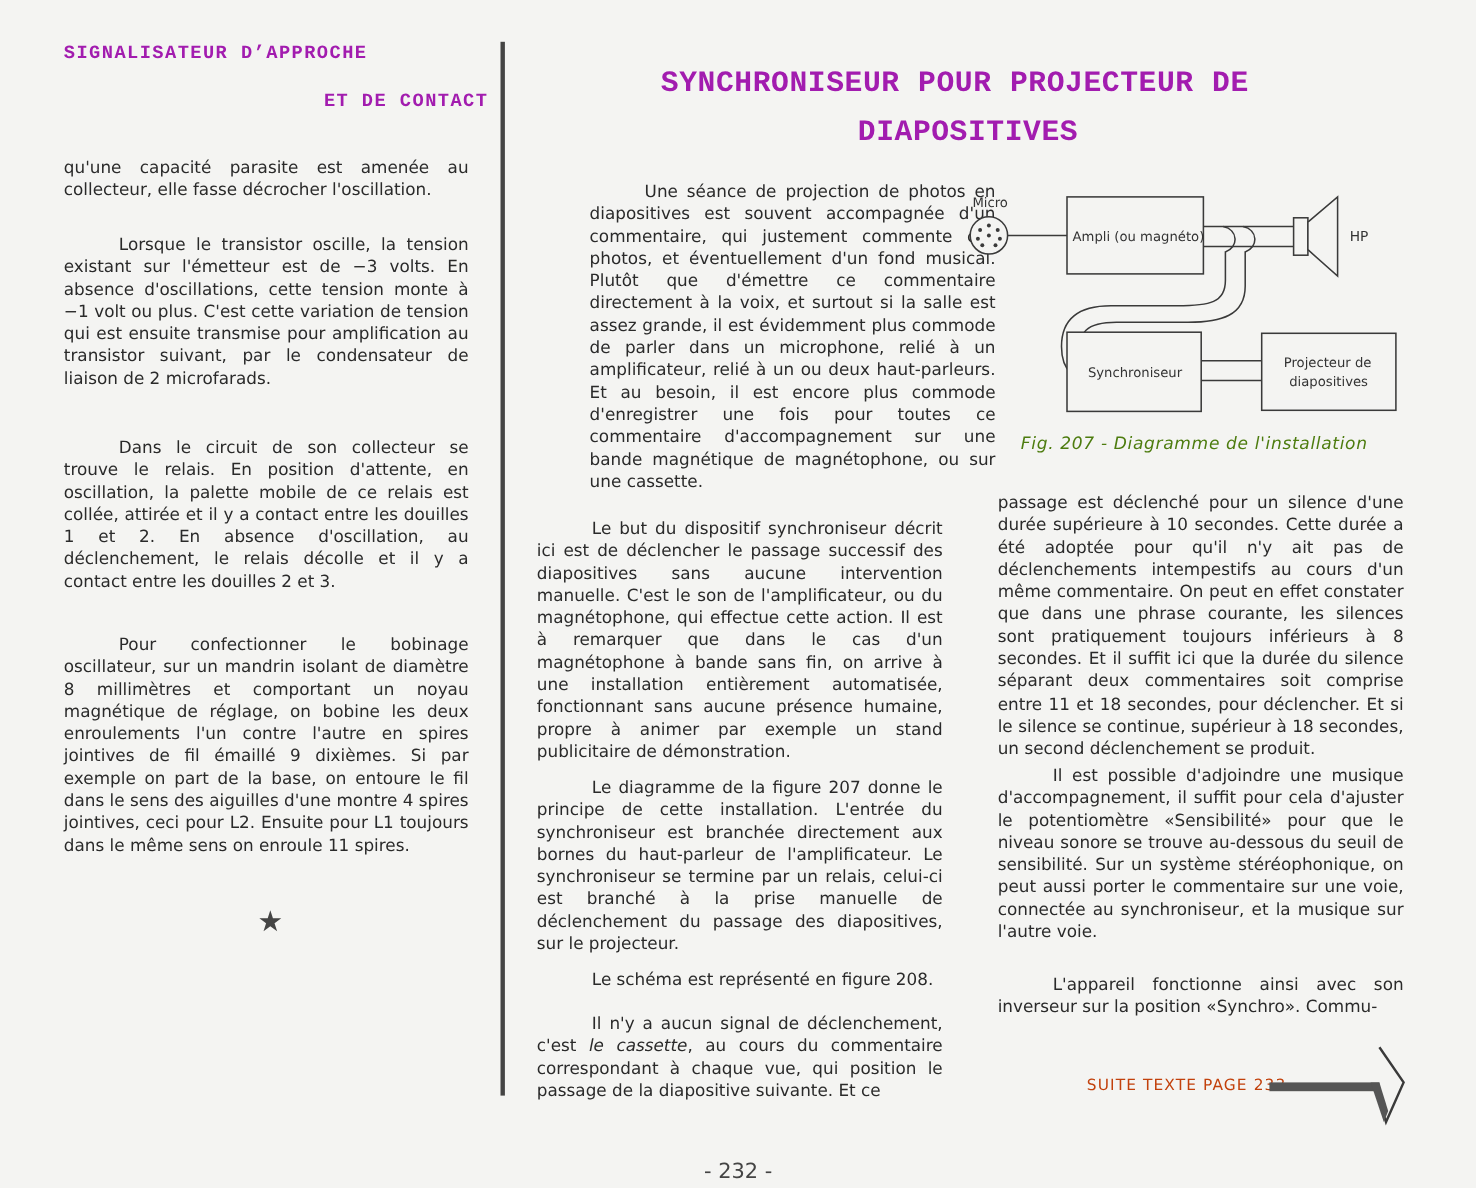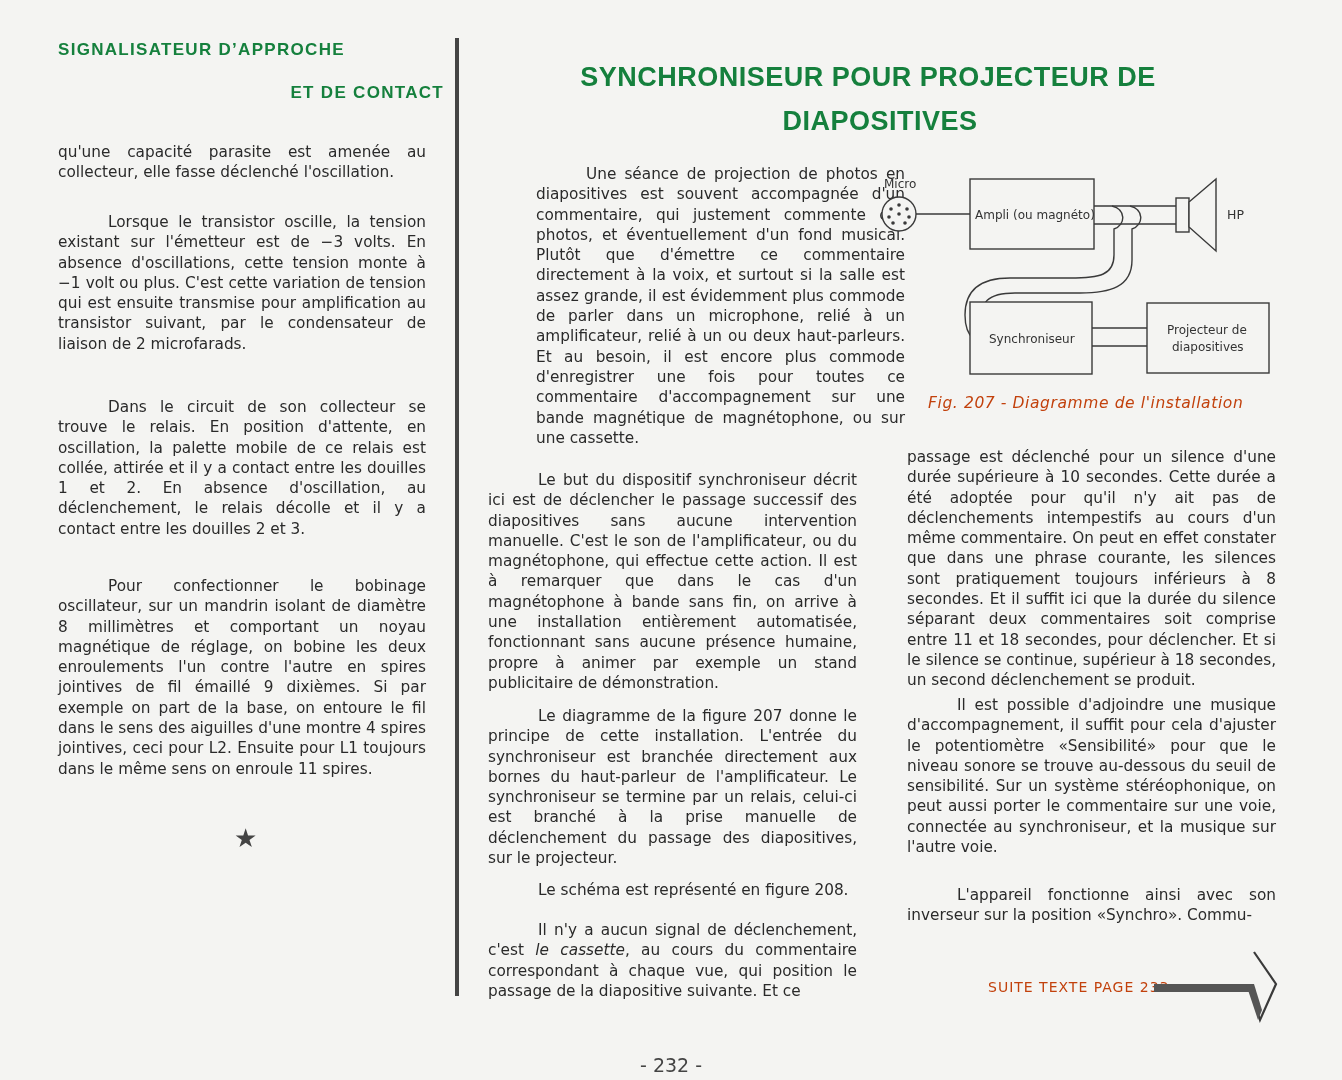--- a/index.html
+++ b/index.html
@@ -4,49 +4,49 @@
 <style>
   html, body { margin: 0; padding: 0; }
   body {
     width: 1342px; height: 1080px; position: relative; overflow: hidden;
     background: #f4f4f2;
     color: #2e2e2e;
     font-family: "DejaVu Sans", sans-serif;
   }
   .abs { position: absolute; }
   .heading {
-    font-family: Liberation Sans, sans-serif; font-weight: bold;
-    color: #15803d; letter-spacing: 1px;
+    font-family: Liberation Mono, monospace; font-weight: bold;
+    color: #a21caf; letter-spacing: 1px;
   }
   .h-left1 { left: 58px; top: 40px; width: 388px; font-size: 17px; text-align: left; letter-spacing: 1.3px; }
   .h-left2 { left: 58px; top: 83px; width: 386px; font-size: 17px; text-align: right; letter-spacing: 1.3px; }
   .h-main1 { left: 488px; top: 62px; width: 760px; font-size: 27px; text-align: center; letter-spacing: 0.5px; }
   .h-main2 { left: 500px; top: 106px; width: 760px; font-size: 27px; text-align: center; letter-spacing: 0.5px; }
   .divider { left: 455px; top: 38px; width: 4px; height: 958px; background: #444; }
   .col { font-size: 15.3px; line-height: 20.3px; text-align: justify; color: #2a2a2a; }
   .col p { margin: 0; }
   .col p.indent { text-indent: 50px; }
   .col-left { left: 58px; width: 368px; }
   .col-mid { left: 488px; width: 369px; }
   .col-right { left: 907px; width: 369px; }
   .star { left: 234px; top: 823px; font-size: 26px; color: #444; }
-  .fig-caption { left: 928px; top: 394px; font-size: 15.5px; font-style: italic; color: #c2410c; letter-spacing: 0.6px; }
+  .fig-caption { left: 928px; top: 394px; font-size: 15.5px; font-style: italic; color: #4d7c0f; letter-spacing: 0.6px; }
   .diagram { left: 870px; top: 165px; width: 420px; height: 230px; }
   .diagram text { font-family: "DejaVu Sans", sans-serif; fill: #333; }
   .suite { left: 954px; top: 979px; font-size: 14px; letter-spacing: 1px; color: #c2410c; margin-left: 34px; }
   .page-num { left: 640px; top: 1054px; font-size: 19px; color: #444; }
 </style>
 </head>
 <body>
 
 <div class="abs heading h-left1">SIGNALISATEUR D’APPROCHE</div>
 <div class="abs heading h-left2">ET DE CONTACT</div>
 
 <div class="abs col col-left" style="top:142px;">
-  <p>qu'une capacité parasite est amenée au collecteur, elle fasse déclenché l'oscillation.</p>
+  <p>qu'une capacité parasite est amenée au collecteur, elle fasse décrocher l'oscillation.</p>
 </div>
 <div class="abs col col-left" style="top:212px;">
   <p class="indent">Lorsque le transistor oscille, la tension existant sur l'émetteur est de −3 volts. En absence d'oscillations, cette tension monte à −1 volt ou plus. C'est cette variation de tension qui est ensuite transmise pour amplification au transistor suivant, par le condensateur de liaison de 2 microfarads.</p>
 </div>
 <div class="abs col col-left" style="top:397px;">
   <p class="indent">Dans le circuit de son collecteur se trouve le relais. En position d'attente, en oscillation, la palette mobile de ce relais est collée, attirée et il y a contact entre les douilles 1 et 2. En absence d'oscillation, au déclenchement, le relais décolle et il y a contact entre les douilles 2 et 3.</p>
 </div>
 <div class="abs col col-left" style="top:576px;">
   <p class="indent">Pour confectionner le bobinage oscillateur, sur un mandrin isolant de diamètre 8 millimètres et comportant un noyau magnétique de réglage, on bobine les deux enroulements l'un contre l'autre en spires jointives de fil émaillé 9 dixièmes. Si par exemple on part de la base, on entoure le fil dans le sens des aiguilles d'une montre 4 spires jointives, ceci pour L2. Ensuite pour L1 toujours dans le même sens on enroule 11 spires.</p>
 </div>

